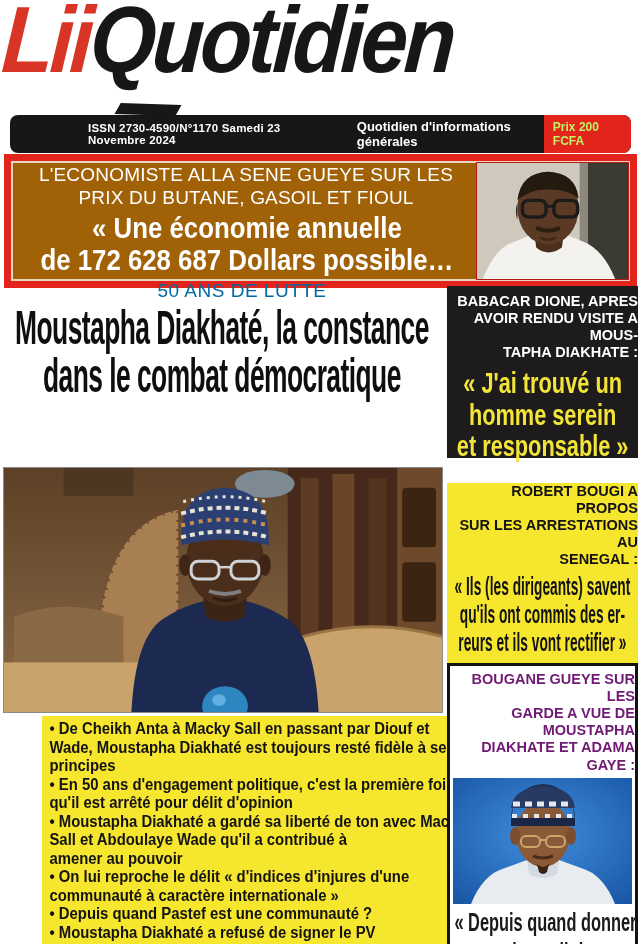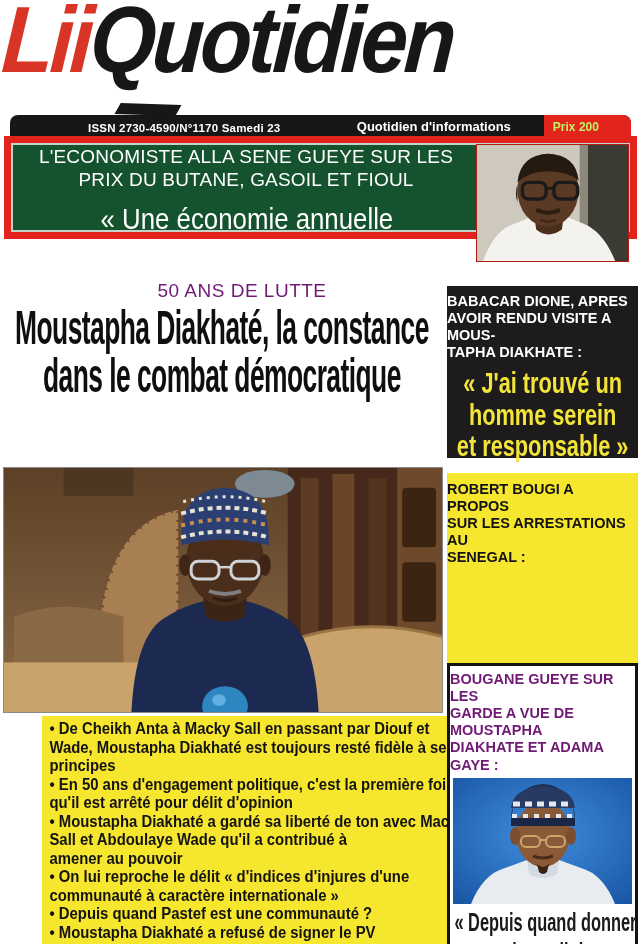--- a/index.html
+++ b/index.html
@@ -35,37 +35,37 @@
   #issn-text { margin-left:78px; font-size:11.5px; font-weight:bold; letter-spacing:0.2px; }
   #tagline   { margin-left:26px; font-size:13px; font-weight:bold; }
   #price-badge {
     margin-left:auto; height:100%; background:#e3241c; color:#bef264;
     display:flex; align-items:center; padding:0 9px; font-size:12px; font-weight:bold;
     border-radius:0 4px 4px 0;
   }
 
   
   #banner {
-    position:absolute; left:4px; top:136px; width:633px; height:103px;
-    background:#14532d;
+    position:absolute; left:4px; top:154px; width:633px; height:134px;
+    background:#a16207;
     box-shadow: inset 0 0 0 7px #e3241c, inset 0 0 0 9px rgba(255,255,255,0.75);
   }
   #banner-text { position:absolute; left:12px; top:10px; width:460px; text-align:center; color:#fff; }
   #banner-kicker { font-size:19px; line-height:1.2; letter-spacing:0.2px; }
-  #banner-quote  { margin-top:11px; font-weight:normal; }
+  #banner-quote  { margin-top:2px; font-weight:bold; }
   #banner-quote .scale { width:537px; transform:scaleX(0.86); transform-origin:0 0;
     font-size:30px; line-height:1.07; text-align:center; }
   #banner-photo {
     position:absolute; right:8px; top:8px; width:153px; height:118px;
     border:1px solid #b31a14;
   }
 
   
   #lead { position:absolute; left:0; top:280px; width:444px; }
-  #lead-kicker { text-align:center; font-size:19px; color:#701a75; letter-spacing:0.5px;margin-left:40px; }
+  #lead-kicker { text-align:center; font-size:19px; color:#0369a1; letter-spacing:0.5px;margin-left:40px; }
   #headline-wrap { margin-top:2px; overflow:visible; height:100px; }
   #headline {
     width:807px; transform:scaleX(0.55); transform-origin:0 0;
     font-size:48px; font-weight:bold; line-height:0.99; color:#0f0f0f;
     text-align:center; letter-spacing:-1px;
   }
 
   
   #main-photo {
     position:absolute; left:3px; top:467px; width:440px; height:246px;
@@ -75,33 +75,33 @@
   
   #bullets {
     position:absolute; left:2px; top:716px; width:441px; height:228px;
     background:#f7e62e; padding:4px 0 0 0; overflow:hidden;margin-left:40px;
   }
   .bullet-scale { width:474px; transform:scaleX(0.93); transform-origin:0 0; padding:0 8px; }
   .bullet { font-size:16px; font-weight:bold; color:#131313; line-height:1.16; }
 
   
   #sidebar { position:absolute; left:447px; top:286px; width:191px; height:658px; }
-  .sb-header { font-size:14.5px; font-weight:bold; text-align:left; line-height:1.18; }
+  .sb-header { font-size:14.5px; font-weight:bold; text-align:right; line-height:1.18; }
   #box1 {
     position:absolute; top:0; left:0; width:191px; height:172px;
     background:#1d1b1c; color:#fff; padding-top:7px;
   }
   #box1 .quote-wrap { margin-top:7px; }
   #box1 .quote {
     width:255px; transform:scaleX(0.75); transform-origin:0 0;
     font-size:29px; font-weight:bold; color:#f2e438; line-height:1.08; text-align:center;
   }
   #box2 {
-    position:absolute; top:187px; left:0; width:191px; height:236px;
-    background:#f7e62e; color:#131313; padding-top:8px;
+    position:absolute; top:197px; left:0; width:191px; height:236px;
+    background:#f7e62e; color:#131313; padding-top:0;
   }
   #box2 .quote-wrap { margin-top:3px; }
   #box2 .quote {
     width:347px; transform:scaleX(0.55); transform-origin:0 0;
     font-size:25px; font-weight:bold; color:#131313; line-height:1.13; text-align:center;
   }
   #box3 {
     position:absolute; top:377px; left:0; width:191px; height:300px;
     background:#ffffff; border:3px solid #131313; padding-top:5px;
   }
@@ -228,20 +228,25 @@
         <div class="quote preline">« J'ai trouvé un
 homme serein
 et responsable »</div>
       </div>
     </div>
 
     <div id="box2">
       <div class="sb-header preline">ROBERT BOUGI A PROPOS
 SUR LES ARRESTATIONS AU
 SENEGAL :</div>
+      <div class="quote-wrap">
+        <div class="quote preline">« Ils (les dirigeants) savent
+qu'ils ont commis des er-
+reurs et ils vont rectifier »</div>
+      </div>
     </div>
 
     <div id="box3">
       <div class="sb-header preline">BOUGANE GUEYE SUR LES
 GARDE A VUE DE MOUSTAPHA
 DIAKHATE ET ADAMA GAYE :</div>
       <svg id="sidebar-photo" viewBox="0 0 179 126" preserveAspectRatio="none">
         <defs>
           <radialGradient id="bluebg" cx="0.5" cy="0.45" r="0.8">
             <stop offset="0" stop-color="#3f8fdd"></stop>

